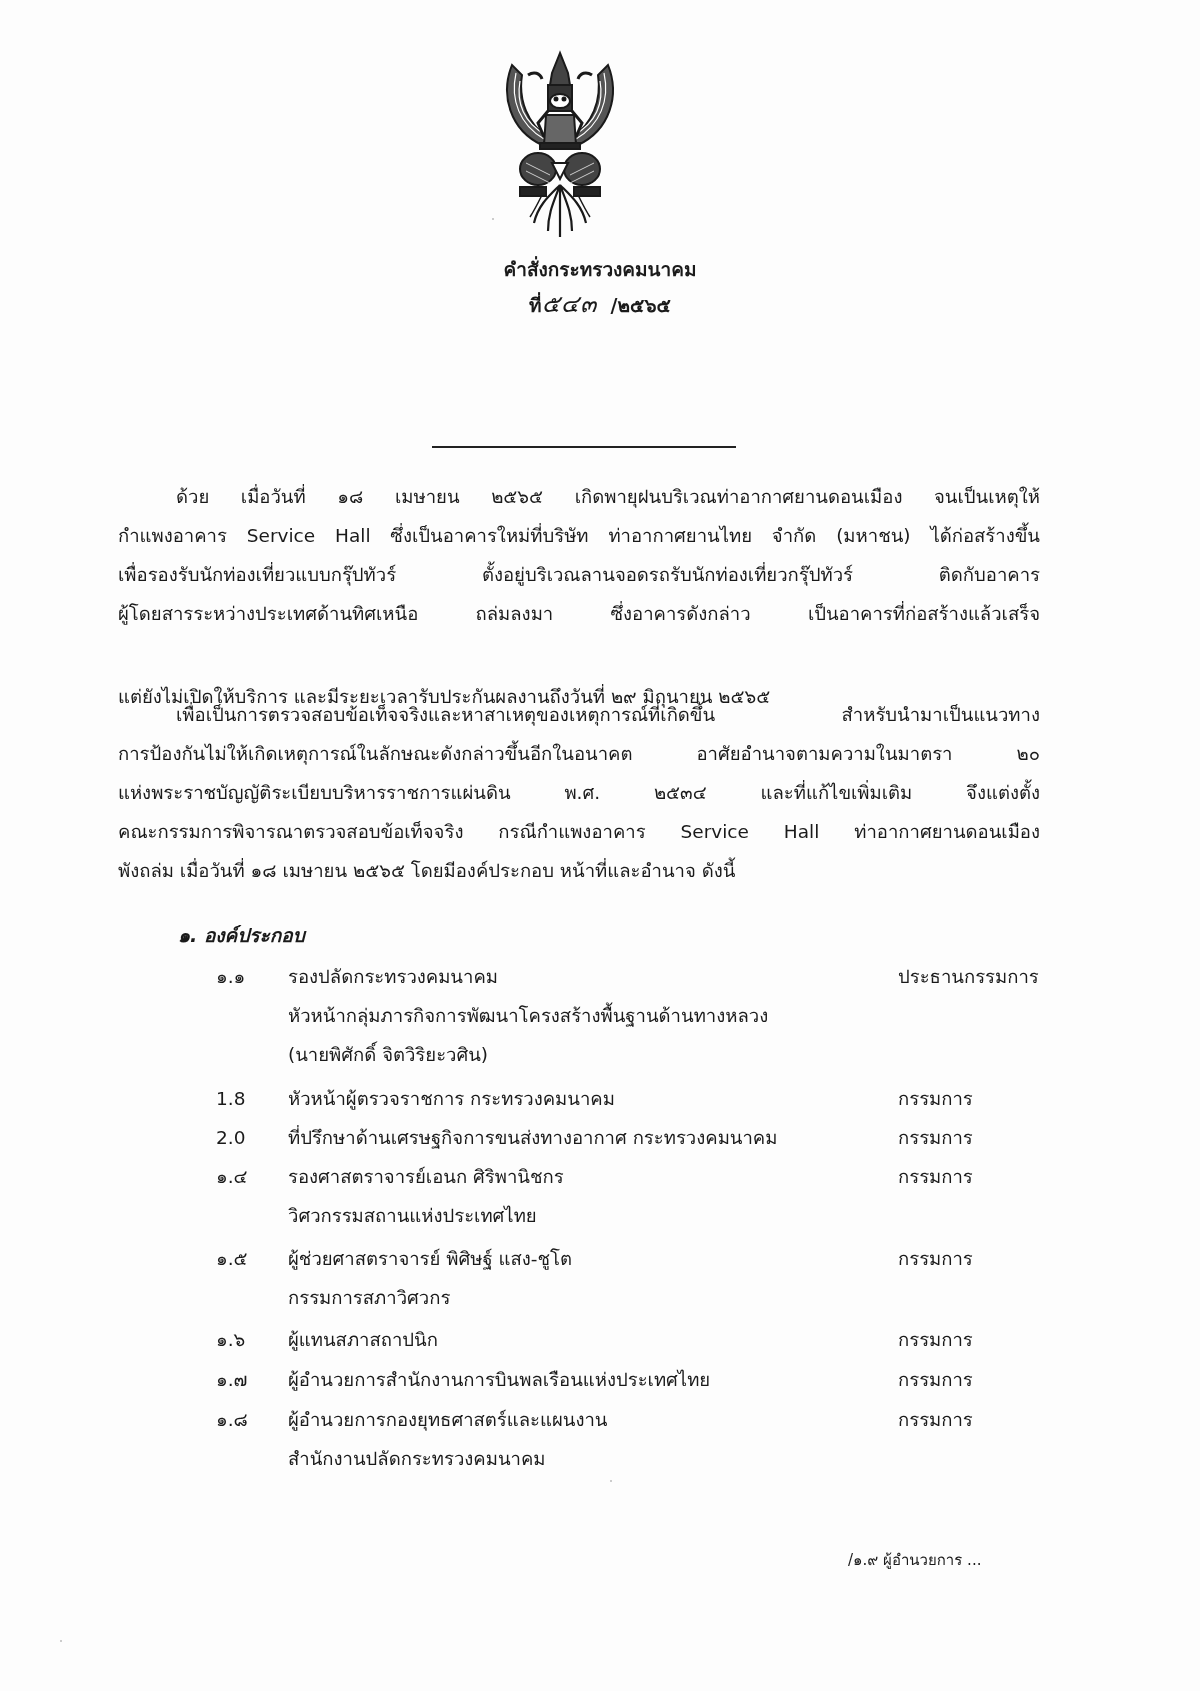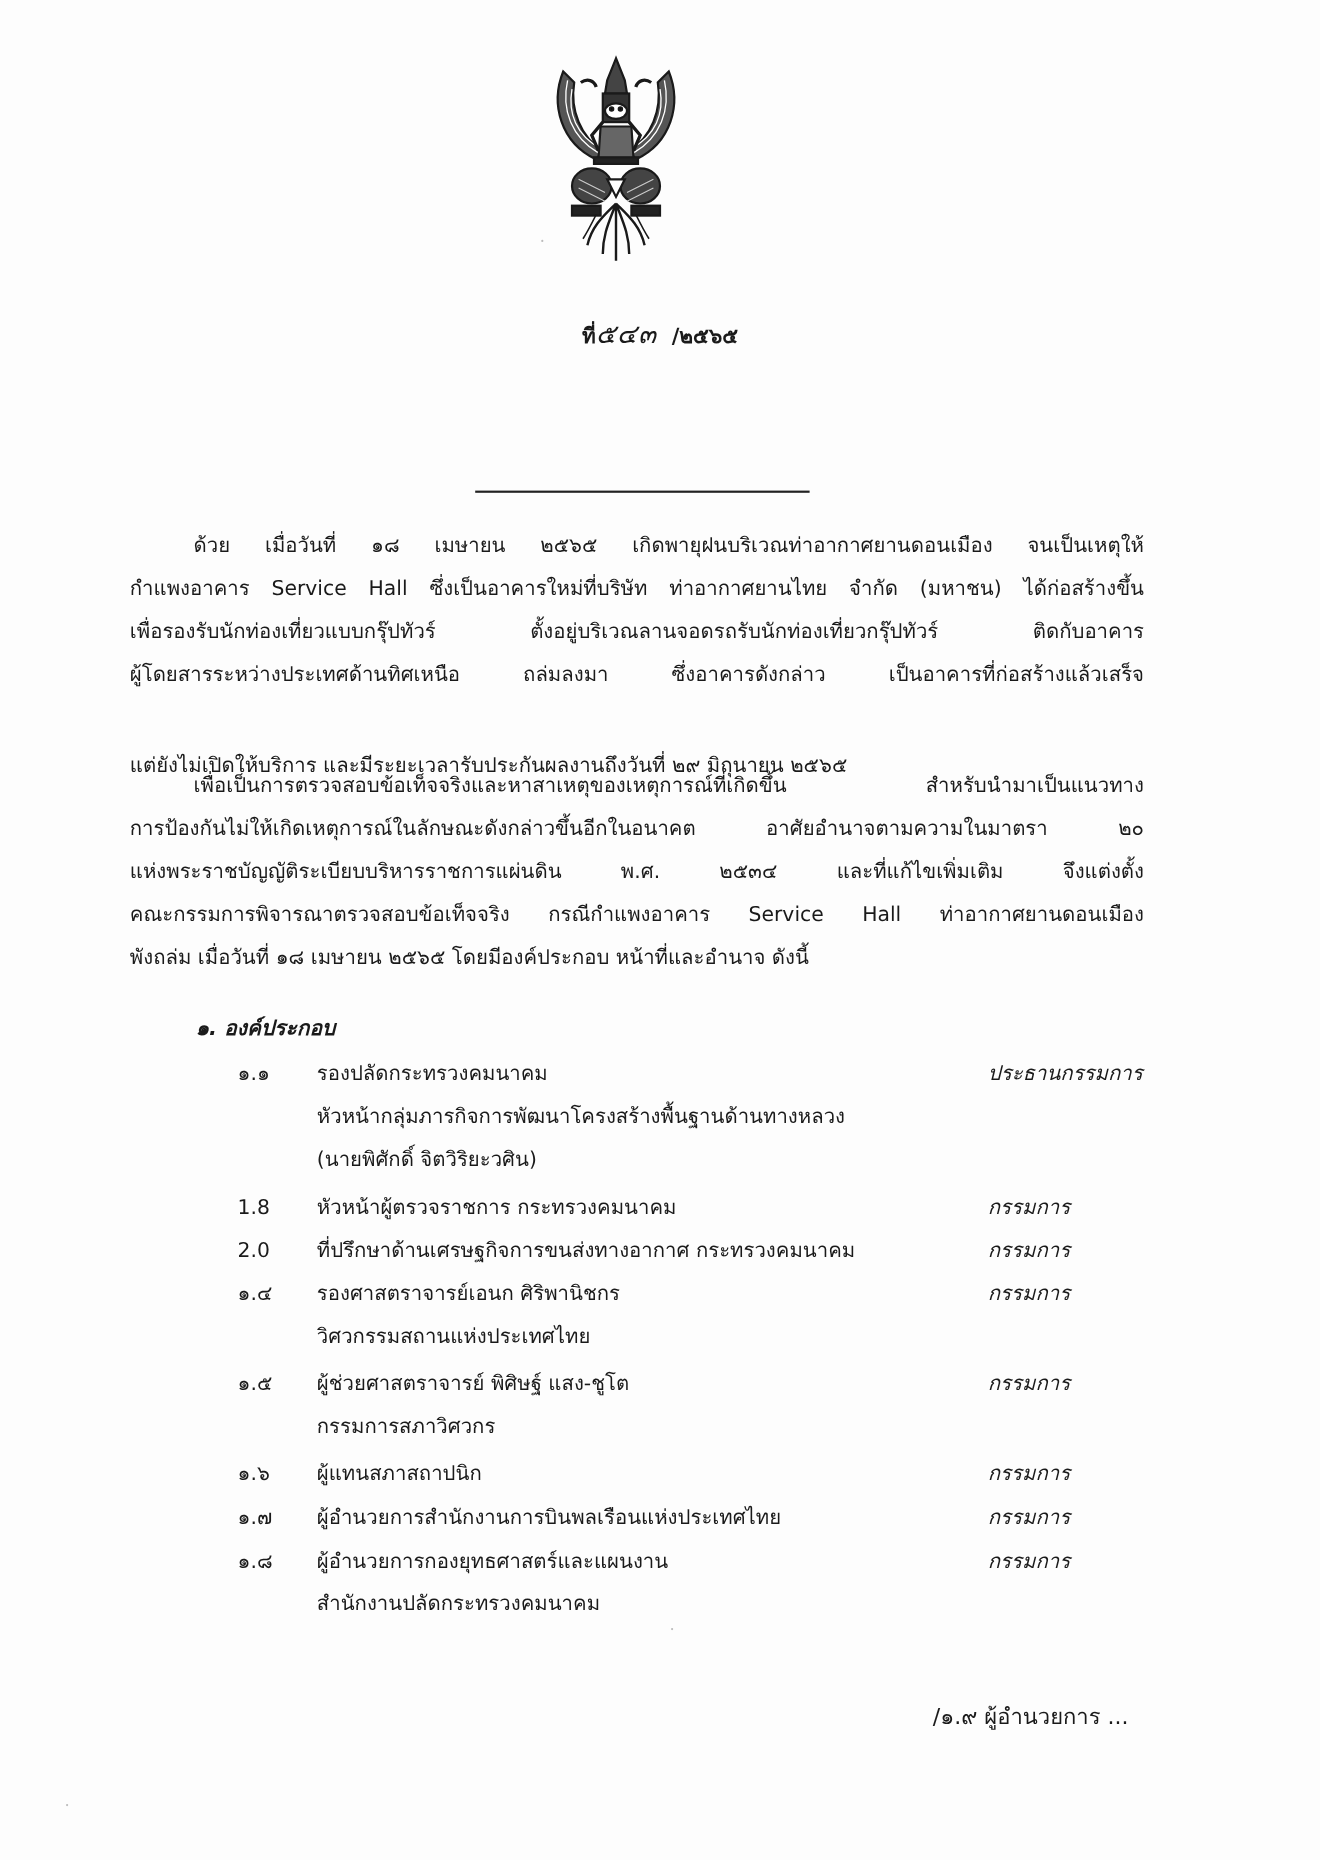--- a/index.html
+++ b/index.html
@@ -89,27 +89,26 @@
     }
     .member .txt {
       position: absolute;
       left: 288px;
       white-space: nowrap;
     }
     .member .role {
       position: absolute;
       left: 898px;
       white-space: nowrap;
-      font-style: italic;
     }
     .continuation {
       position: absolute;
       left: 848px;
       top: 1545px;
-      font-size: 20px;
+      font-size: 15px;
       line-height: 30px;
       white-space: nowrap;
       text-align: right;
     }
     .speck {
       position: absolute;
       width: 2px; height: 2px;
       background: #bbb;
       border-radius: 50%;
     }
@@ -150,20 +149,21 @@
       <path d="M62 118 L70 134 L78 118 Z" fill="#fff"></path>
 
       <rect x="30" y="142" width="26" height="9" fill="#222"></rect>
       <rect x="84" y="142" width="26" height="9" fill="#222"></rect>
 
       <path d="M70 140 C60 150, 48 160, 44 178 M70 140 C64 156, 58 168, 58 186 M70 140 L70 192 M70 140 C76 156, 82 168, 82 186 M70 140 C80 150, 92 160, 96 178" stroke-width="2.2"></path>
       <path d="M52 150 C48 158, 44 166, 40 172 M88 150 C92 158, 96 166, 100 172" stroke-width="1.5"></path>
     </g>
   </svg>
 
+  <div class="center-line bold" style="top:254px;">คำสั่งกระทรวงคมนาคม</div>
 
   <div class="center-line order-no" style="top:289px;">
     <span>ที่</span><span class="handwritten">๕๔๓</span>&nbsp;&nbsp;<span>/๒๕๖๕</span>
   </div>
 
 
   <div class="rule"></div>
 
   <div>
     <div class="para-line indent" style="top:482px;">ด้วย เมื่อวันที่ ๑๘ เมษายน ๒๕๖๕ เกิดพายุฝนบริเวณท่าอากาศยานดอนเมือง จนเป็นเหตุให้</div>

